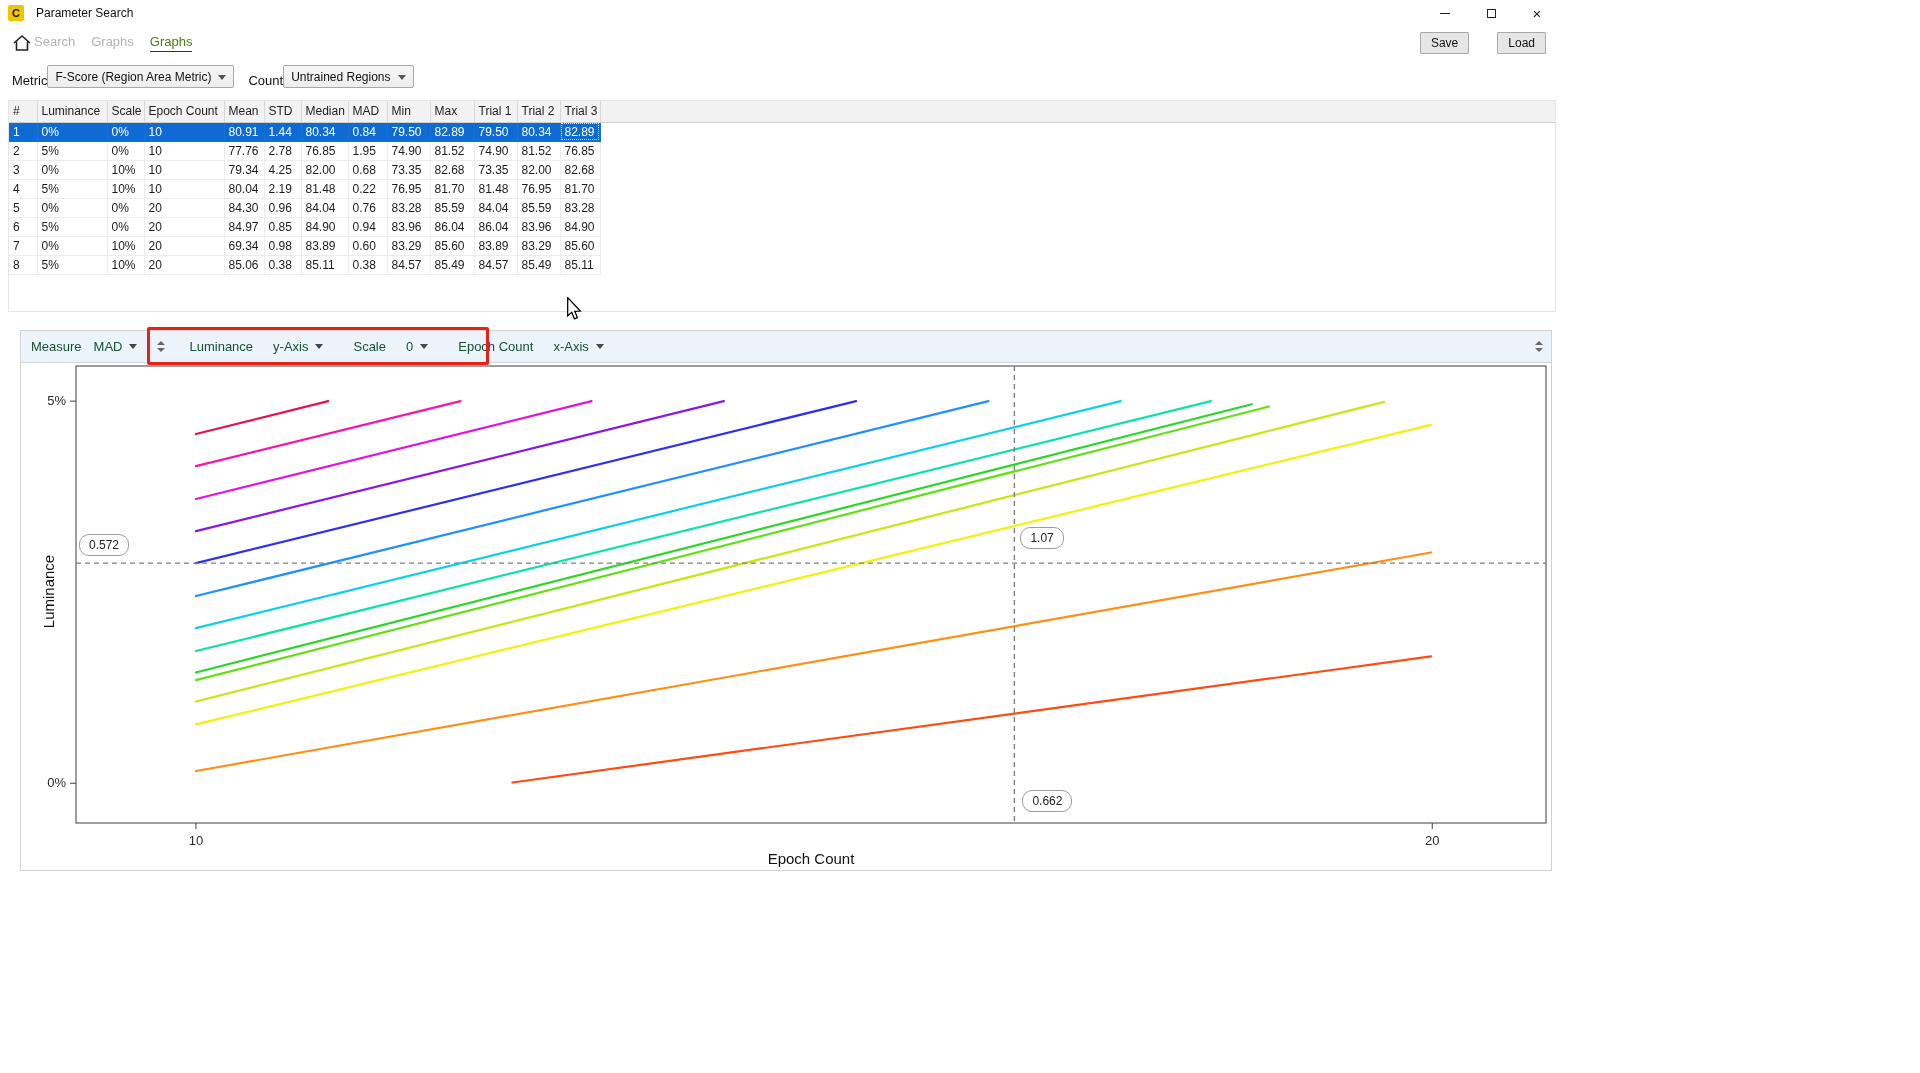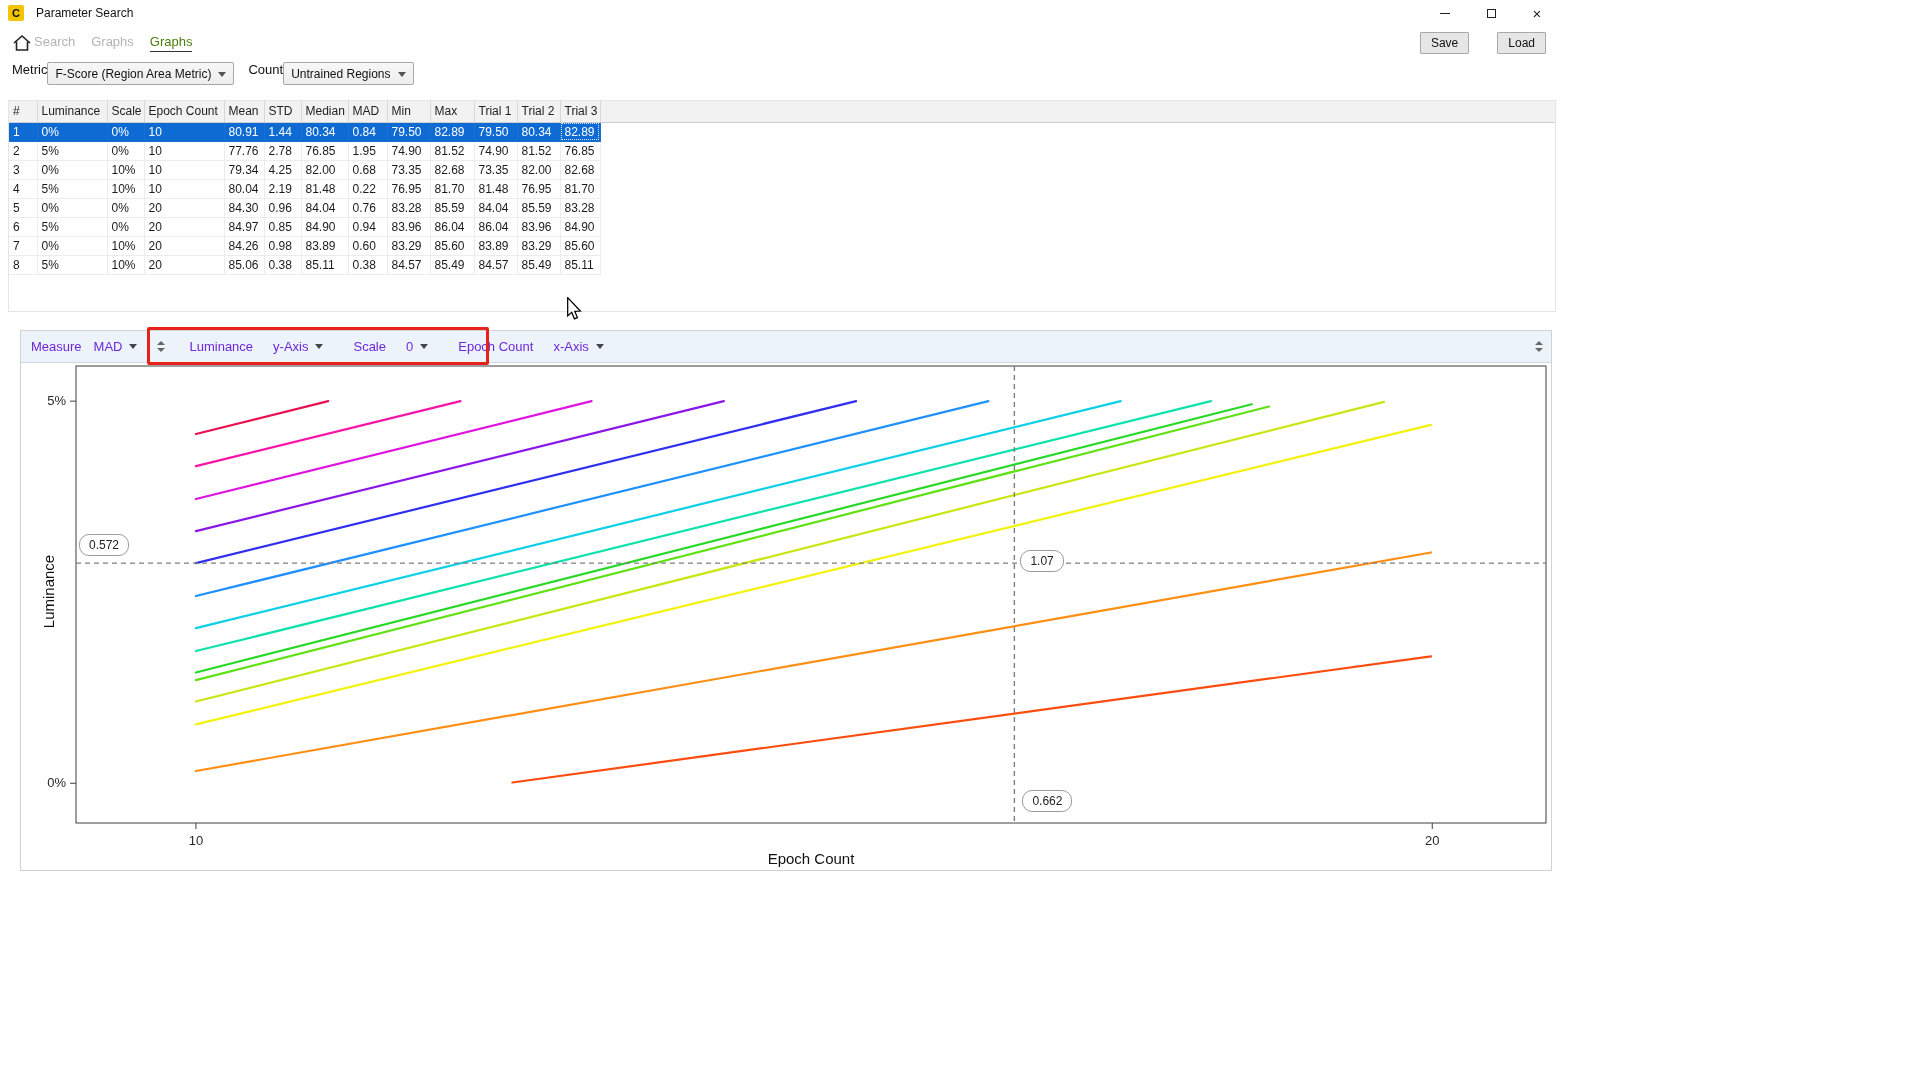--- a/index.html
+++ b/index.html
@@ -24,21 +24,21 @@
   .home-btn { margin-left:10px; width:24px; height:24px; border:none; background:transparent; display:flex; align-items:center; justify-content:center; }
   .nav-items { display:flex; gap:16px; font-size:13px; }
   .nav-item { padding-bottom:2px; }
   .nav-item.disabled { color:#b3b3b3; }
   .nav-item.active { color:#4d7c0f; border-bottom:1px solid #333; }
   .nav-buttons { position:absolute; right:14px; top:4px; display:flex; gap:28px; }
   .btn { background:#e6e6e6; border:1px solid #a9a9a9; font-size:12px; padding:2px 10px;
     min-width:40px; height:22px; color:#111; border-radius:1px; }
 
   
-  .filterbar { position:absolute; left:12px; top:62px; height:26px; display:flex; align-items:flex-start; }
+  .filterbar { position:absolute; left:12px; top:62px; height:26px; display:flex; align-items:flex-end; }
   .f-label { font-size:13px; color:#111; }
   .combo { position:relative; height:23px; background:linear-gradient(#f7f7f7,#ededed);
     border:1px solid #a8a8a8; font-size:12px; color:#111; display:flex; align-items:center;
     padding:0 22px 0 7px; border-radius:2px; }
   .caret { position:absolute; right:7px; top:9px; width:0; height:0;
     border-left:4px solid transparent; border-right:4px solid transparent; border-top:5px solid #555; }
   .f-gap { width:14px; }
 
   
   .datagrid { position:absolute; left:8px; top:100px; width:1548px; height:212px;
@@ -50,21 +50,21 @@
   td { height:19px; border-right:1px solid #ececec; border-bottom:1px solid #ececec;
     padding:0 4px; color:#1b1b1b; white-space:nowrap; overflow:hidden; }
   td.filler { border-right:none; border-bottom:none; background:#fff; }
   tr.selected td:not(.filler) { background:var(--sel,#0f6bd4); color:#fff; border-color:#1a6fd0; }
   tr.selected td.current { outline:1px dotted #d9e8ff; outline-offset:-2px; }
 
   
   .graph-panel { position:absolute; left:20px; top:330px; width:1532px; height:541px;
     border:1px solid #d2d2d2; background:#fff; }
   .graph-toolbar { position:absolute; left:0; top:0; width:100%; height:32px; background:#edf3fb;
-    border-bottom:1px solid #ccd8e5; display:flex; align-items:center; font-size:13px; color:#6d28d9; }
+    border-bottom:1px solid #ccd8e5; display:flex; align-items:center; font-size:13px; color:#14532d; }
   .tb-label { margin-left:10px; }
   .tb-combo { position:relative; display:flex; align-items:center; gap:7px; padding:2px 4px; margin-left:8px; }
   .tb-caret { width:0; height:0; border-left:4px solid transparent; border-right:4px solid transparent;
     border-top:5px solid #444; }
   .mini-arrows { display:flex; flex-direction:column; gap:3px; margin-left:16px; }
   .mini-arrows .up { width:0; height:0; border-left:4px solid transparent; border-right:4px solid transparent; border-bottom:4px solid #666; }
   .mini-arrows .dn { width:0; height:0; border-left:4px solid transparent; border-right:4px solid transparent; border-top:4px solid #666; }
   .mini-arrows.right { margin-left:auto; margin-right:8px; }
   .axis-groups { display:flex; align-items:center; margin-left:24px; gap:26px; }
   .axis-group { display:flex; align-items:center; gap:8px; }
@@ -267,21 +267,21 @@
             <td>86.04</td>
             <td>83.96</td>
             <td>84.90</td>
             <td class="filler"></td>
           </tr>
           <tr>
             <td>7</td>
             <td>0%</td>
             <td>10%</td>
             <td>20</td>
-            <td>84.26</td>
+            <td>69.34</td>
             <td>0.98</td>
             <td>83.89</td>
             <td>0.60</td>
             <td>83.29</td>
             <td>85.60</td>
             <td>83.89</td>
             <td>83.29</td>
             <td>85.60</td>
             <td class="filler"></td>
           </tr>
@@ -369,21 +369,21 @@
           <line x1="1411.2573591253151" y1="460" x2="1411.2573591253151" y2="466" stroke="#3f3f3f"></line>
           <text x="1411.2573591253151" y="482" text-anchor="middle" class="tick-label">20</text>
           <line x1="49" y1="420.2608695652174" x2="55" y2="420.2608695652174" stroke="#3f3f3f"></line>
           <text x="45" y="424.2608695652174" text-anchor="end" class="tick-label">0%</text>
           <line x1="49" y1="38.153846153846246" x2="55" y2="38.153846153846246" stroke="#3f3f3f"></line>
           <text x="45" y="42.153846153846246" text-anchor="end" class="tick-label">5%</text>
         </svg>
       <div class="xaxis-title">Epoch Count</div>
       <div class="yaxis-title">Luminance</div>
     <div class="pill" style="left: 58px; top: 171.167px;">0.572</div>
-        <div class="pill" style="left: 999.377px; top: 187px;">1.07</div>
+        <div class="pill" style="left: 999.377px; top: 164px;">1.07</div>
         <div class="pill" style="left: 1001.38px; top: 427px;">0.662</div>
       </div>
   </div>
 
   <div class="annotation-rect"></div>
 
   <svg class="cursor" width="18" height="24" viewBox="0 0 12 19">
     <polygon points="1,0.5 1,15 4.2,12.1 6.3,17.3 8.7,16.3 6.6,11.3 11,11.1" fill="#fff" stroke="#000" stroke-width="1"></polygon>
   </svg>
 

